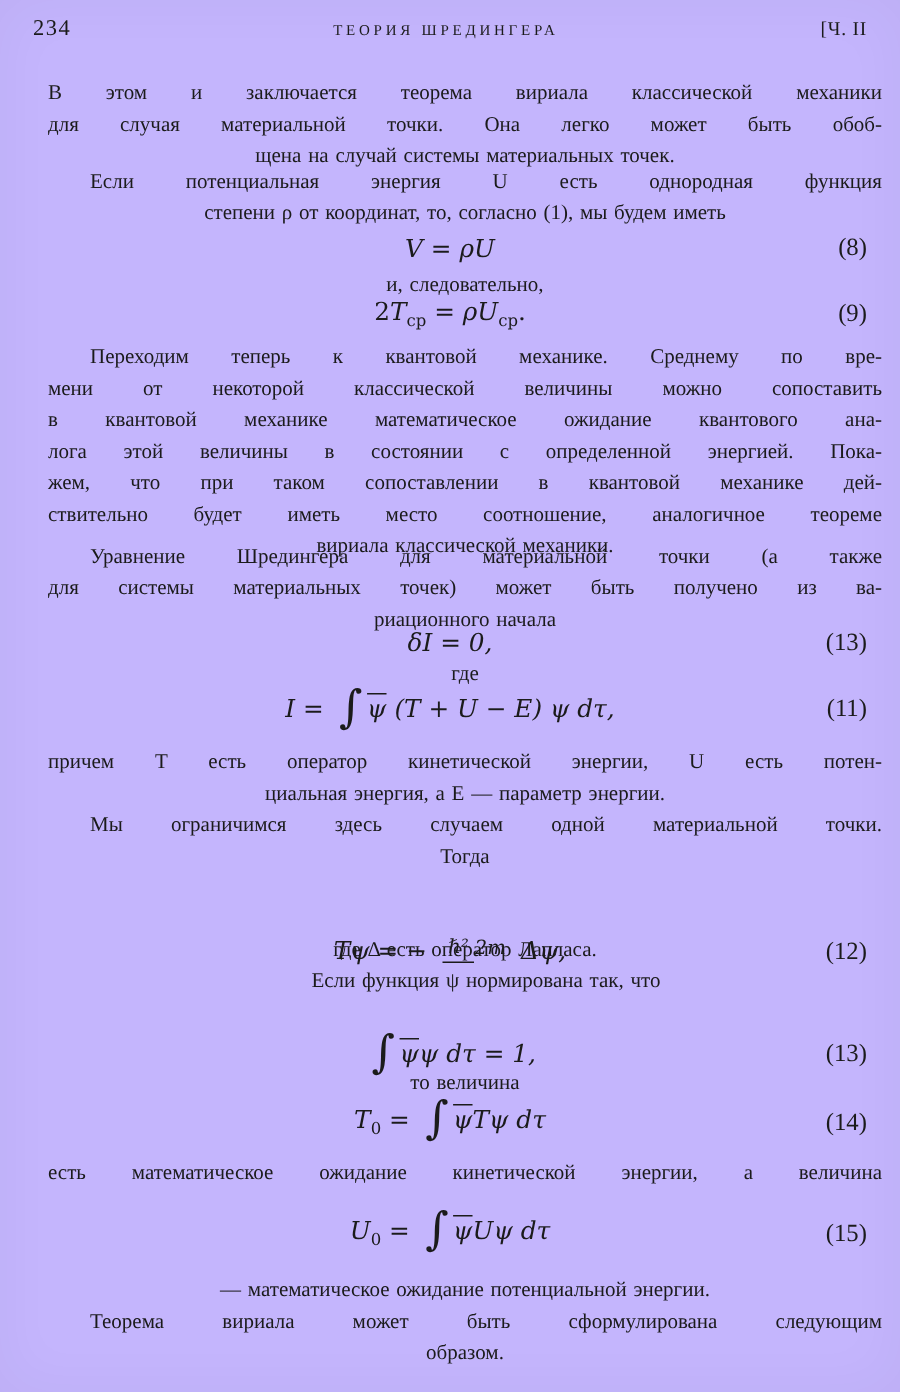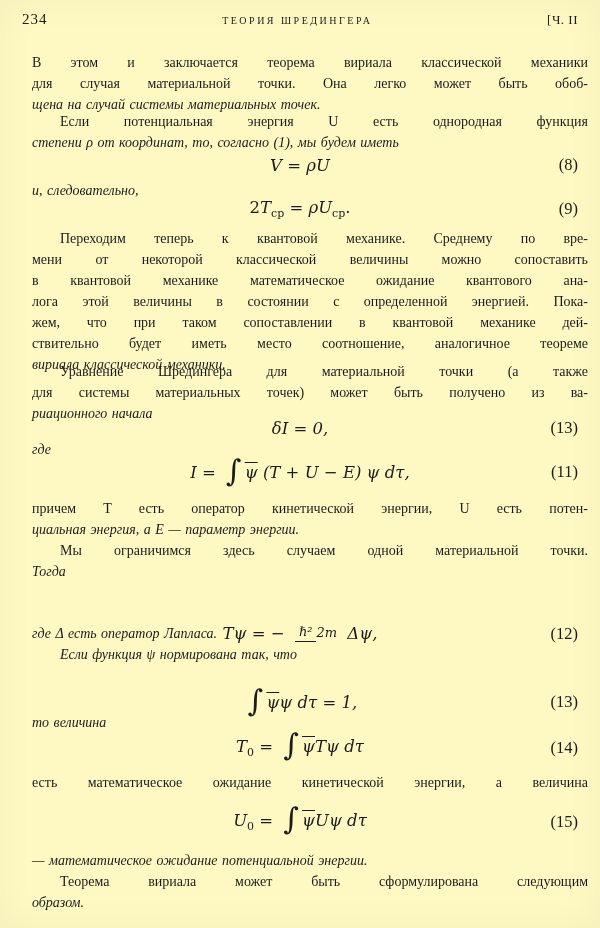--- a/index.html
+++ b/index.html
@@ -1,19 +1,19 @@
 <!DOCTYPE html>
 <html lang="ru"><head>
 <meta charset="utf-8">
 <style>
   html,body{margin:0;padding:0;background:#888;}
   .page{
     position:relative;
     width:600px;height:928px;
-    background:#fef9c3;
+    background:#c4b5fd;
     overflow:hidden;
     font-family:"Liberation Serif","DejaVu Serif",serif;
     color:#1b1b1b;
     box-shadow:inset 0 0 40px rgba(0,0,0,0.04);
   }
   
   .rhead{
     position:absolute;left:22px;right:22px;top:11px;height:20px;
     display:flex;align-items:baseline;
     font-size:15px;
@@ -23,21 +23,21 @@
   .rhead .chap{flex:0 0 auto;font-size:13px;letter-spacing:0.5px;}
 
   
   .blk{
     position:absolute;left:32px;width:556px;
     font-size:14px;line-height:21px;
     word-spacing:1px;
   }
   .ln{white-space:normal;}
   .jl{text-align:justify;text-align-last:justify;}
-  .ll{text-align:left;font-style:italic;}
+  .ll{text-align:center;}
   .ind{text-indent:28px;}
 
   
   .eqrow{
     position:absolute;left:22px;width:556px;
     display:flex;justify-content:center;align-items:center;
   }
   .eqnum{
     position:absolute;right:0;top:50%;transform:translateY(-50%);
     font-style:normal;font-size:16.5px;

